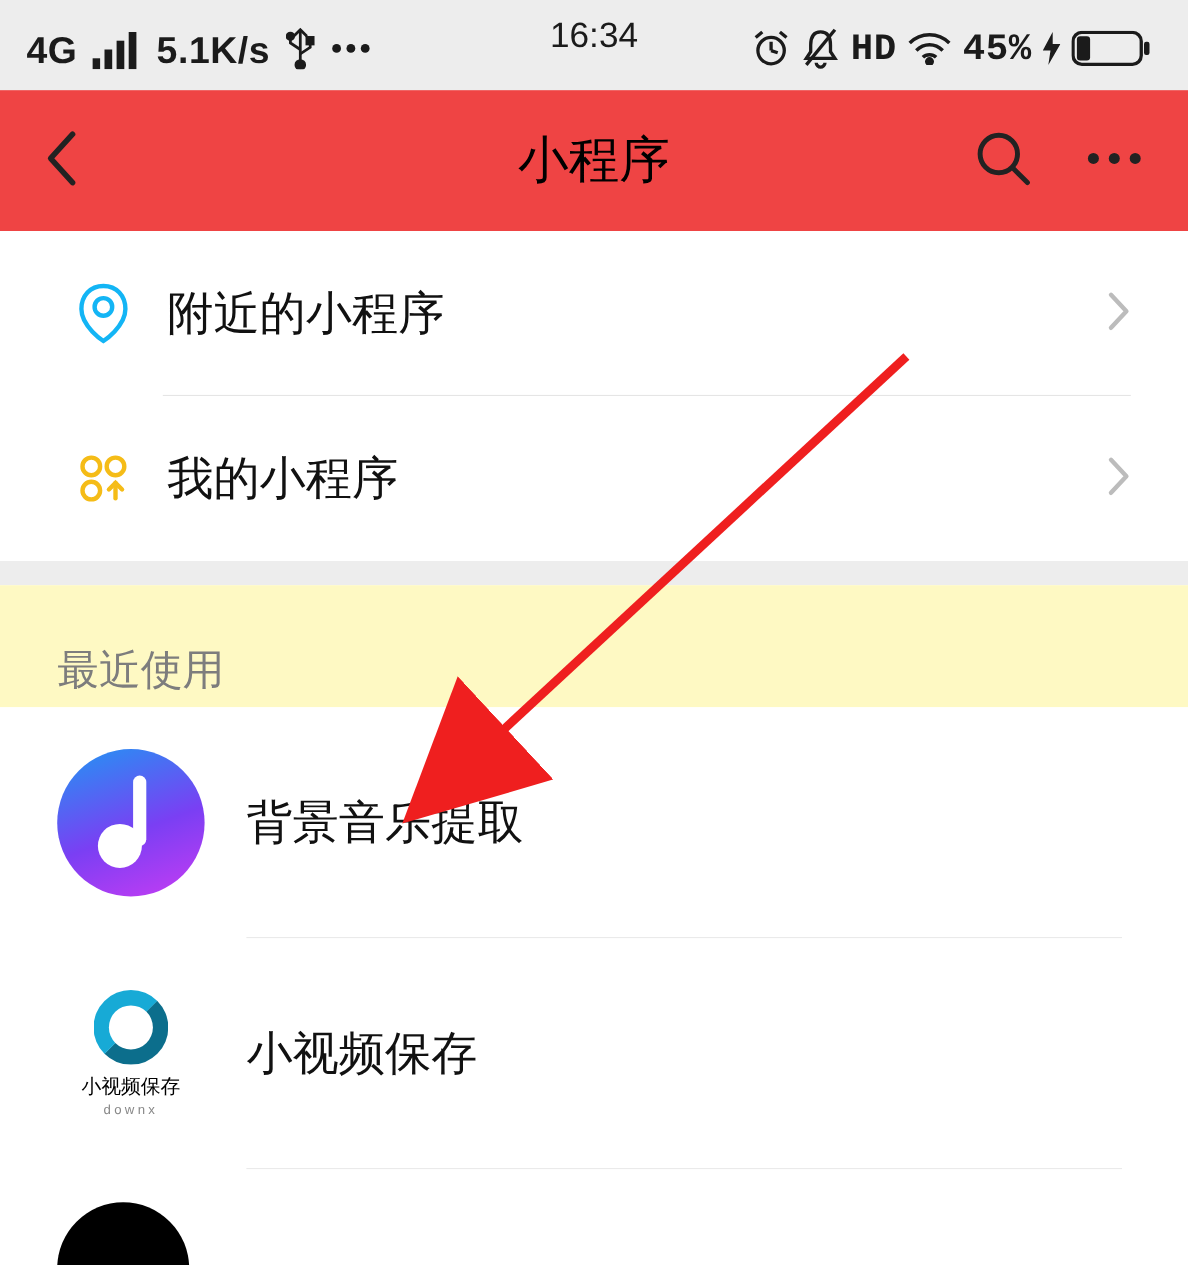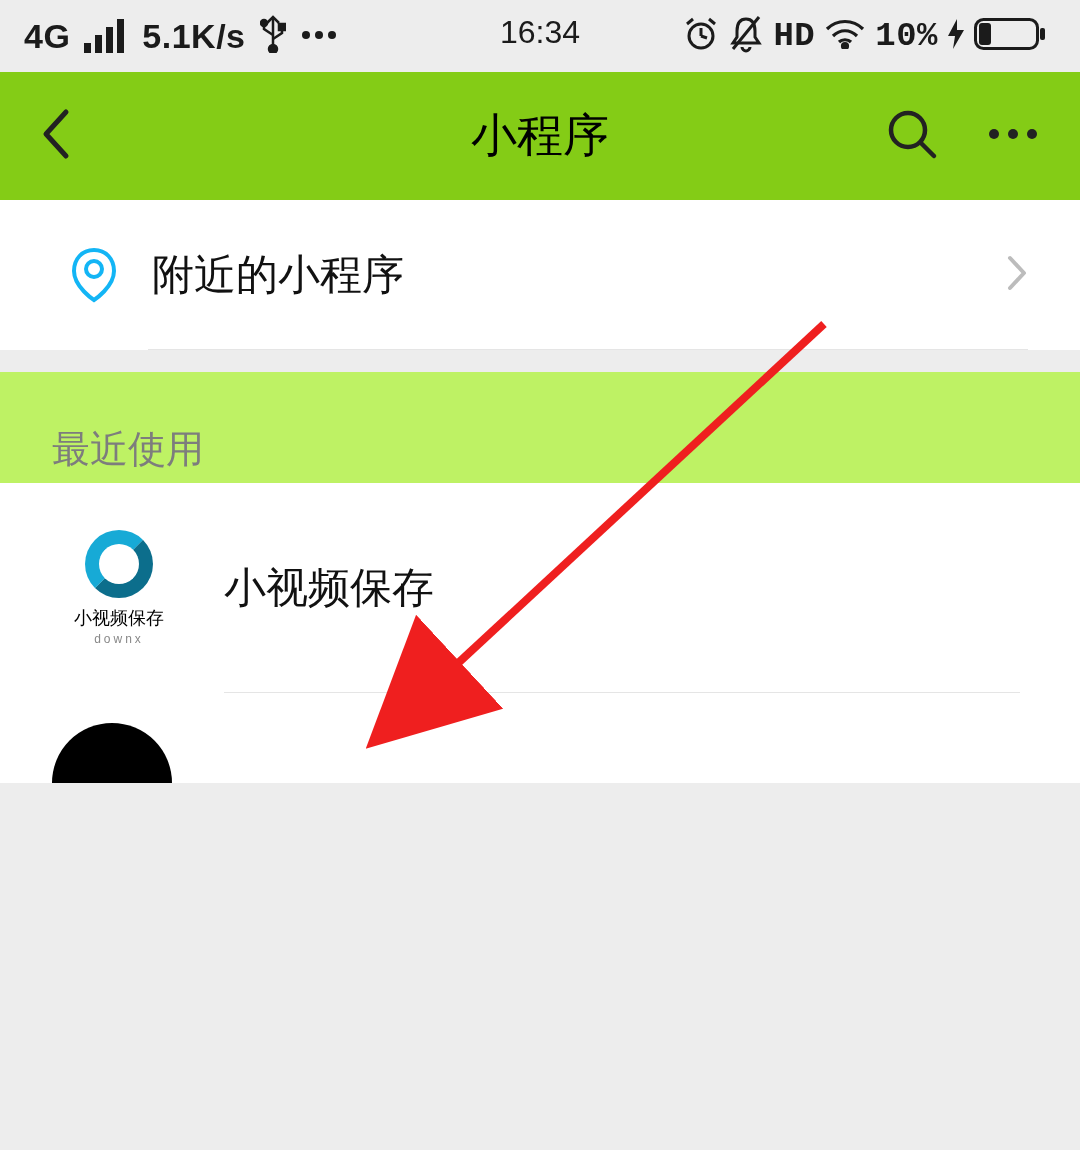--- a/index.html
+++ b/index.html
@@ -1,45 +1,45 @@
 <!DOCTYPE html>
 <html><head>
 <meta charset="utf-8">
 <style>
   * { box-sizing: border-box; margin: 0; padding: 0; }
   html, body { width: 1080px; height: 1150px; font-family: -apple-system, "Helvetica Neue", Arial, sans-serif; background: #ededed; color: #000; }
   .screen { position: relative; width: 1080px; height: 1150px; overflow: hidden; }
 
   
-  .status-bar { height: 72px; background: #ededed; display: flex; align-items: center; justify-content: space-between; padding: 0 24px; }
+  .status-bar { height: 72px; background: #ededed; display: flex; align-items: center; justify-content: space-between; padding: 0 24px; margin-top: 10px; }
   .sb-left, .sb-right, .sb-center { display: flex; align-items: center; }
   .sb-left > *, .sb-right > * { margin-right: 14px; }
   .sb-right > * { margin-right: 10px; font-family: Liberation Mono, monospace; }
   .sb-text { font-size: 34px; font-weight: 600; color: #1b1b1b; letter-spacing: 0.5px; }
   .sb-time { font-size: 32px; font-weight: 500; color: #1b1b1b; }
   .sb-center { position: absolute; left: 50%; transform: translateX(-50%); top: 14px; }
   .signal-icon svg, .icon svg { display: block; }
 
   
-  .nav-bar { height: 128px; background: #84cc16; display: flex; align-items: center; justify-content: space-between; padding: 0 40px; }
+  .nav-bar { height: 128px; background: #ef4444; display: flex; align-items: center; justify-content: space-between; padding: 0 40px; }
   .nav-title { font-size: 46px; font-weight: 500; color: #000; position:absolute; left:50%; transform:translateX(-50%); }
   .nav-right { display: flex; align-items: center; gap: 48px; }
 
   
   .group { background: #fff; }
   .row { display: flex; align-items: center; padding: 0 52px; height: 150px; position: relative; justify-content: flex-end; }
   .row .icon-slot { width: 84px; display:flex; align-items:center; justify-content:center; }
   .row .label { font-size: 42px; color: #111; margin-left: 16px; flex: 1; }
   .row .chevron { color: #bcbcbc; }
   .divider-inset { position: absolute; bottom: 0; left: 148px; right: 52px; height: 1px; background: #e5e5e5; }
 
   .spacer { height: 22px; background: #ededed; }
 
   
-  .section-header { padding: 52px 52px 8px 52px; font-size: 38px; color: #7d7d7d; background:#bef264; }
+  .section-header { padding: 52px 52px 8px 52px; font-size: 38px; color: #7d7d7d; background:#fef9c3; }
   .app-row { display: flex; align-items: center; padding: 24px 52px; height: 210px; background:#fff; position:relative; }
   .app-icon { width: 134px; height: 134px; border-radius: 50%; display:flex; align-items:center; justify-content:center; overflow:hidden; }
   .app-label { font-size: 42px; color: #111; margin-left: 38px; flex:1; }
   .app-divider { position:absolute; bottom:0; left:224px; right:60px; height:1px; background:#e5e5e5; }
 
   .app-icon.music { background: linear-gradient(160deg,#2196f3 0%, #7a3ff3 55%, #c73cf3 100%); }
   .app-icon.video { background: #fff; flex-direction: column; }
   .video-ring { width:68px; height:68px; border-radius:50%; border:14px solid #17aad6; border-right-color:#0c6e8c; border-bottom-color:#0c6e8c; }
   .video-cap { font-size:18px; margin-top:8px; font-family: "SimSun","Songti SC",serif; color:#000;}
   .video-sub { font-size:12px; letter-spacing:3px; color:#888; margin-top:2px;}
@@ -117,21 +117,21 @@
     <span>
       <svg width="40" height="30" viewBox="0 0 40 30">
             <g fill="none" stroke="#1b1b1b" stroke-width="3.2">
               <path d="M2 10 C12 0 28 0 38 10"></path>
               <path d="M8 17 C15 10 25 10 32 17"></path>
               <path d="M14 23 C17 20 23 20 26 23"></path>
               <circle cx="20" cy="27" r="2.5" fill="#1b1b1b"></circle>
             </g>
           </svg>
     </span>
-    <span class="sb-text">10%</span>
+    <span class="sb-text">45%</span>
     <span>
       <svg width="16" height="30" viewBox="0 0 16 30">
             <polygon points="9,0 0,17 7,17 5,30 16,11 9,11" fill="#1b1b1b"></polygon>
           </svg>
     </span>
     <span>
       <svg width="72" height="32" viewBox="0 0 72 32">
             <rect x="1.5" y="1.5" width="62" height="29" rx="8" fill="none" stroke="#1b1b1b" stroke-width="3"></rect>
             <rect x="5" y="5" width="12" height="22" rx="3" fill="#1b1b1b"></rect>
             <rect x="66" y="10" width="5" height="12" rx="2" fill="#1b1b1b"></rect>
@@ -179,27 +179,60 @@
           </svg>
     </span>
     <span class="label">附近的小程序</span>
     <span class="chevron">
       <svg width="22" height="38" viewBox="0 0 22 38">
             <polyline points="4,4 18,19 4,34" fill="none" stroke="#bcbcbc" stroke-width="4" stroke-linecap="round" stroke-linejoin="round"></polyline>
           </svg>
     </span>
     <div class="divider-inset"></div>
   </div>
+  <div class="row">
+    <span class="icon-slot">
+      <svg width="48" height="48" viewBox="0 0 48 48">
+            <g fill="none" stroke="#f5bc17" stroke-width="4">
+              <circle cx="13" cy="13" r="8"></circle>
+              <circle cx="35" cy="13" r="8"></circle>
+              <circle cx="13" cy="35" r="8"></circle>
+              <g stroke-linecap="round">
+                <line x1="35" y1="42" x2="35" y2="28"></line>
+                <polyline points="29,34 35,28 41,34"></polyline>
+              </g>
+            </g>
+          </svg>
+    </span>
+    <span class="label">我的小程序</span>
+    <span class="chevron">
+      <svg width="22" height="38" viewBox="0 0 22 38">
+            <polyline points="4,4 18,19 4,34" fill="none" stroke="#bcbcbc" stroke-width="4" stroke-linecap="round" stroke-linejoin="round"></polyline>
+          </svg>
+    </span>
+  </div>
 </div>
 
 <div class="spacer"></div>
 
 <div class="group">
   <div class="section-header">最近使用</div>
 
+  <div class="app-row">
+    <div class="app-icon music">
+      <svg width="80" height="90" viewBox="0 0 80 90">
+            <g fill="none" stroke="#fff" stroke-width="12" stroke-linecap="round">
+              <line x1="48" y1="8" x2="48" y2="60"></line>
+            </g>
+            <circle cx="30" cy="66" r="20" fill="#fff"></circle>
+          </svg>
+    </div>
+    <span class="app-label">背景音乐提取</span>
+    <div class="app-divider"></div>
+  </div>
 
   <div class="app-row">
     <div class="app-icon video">
       <div class="video-ring"></div>
       <div class="video-cap">小视频保存</div>
       <div class="video-sub">downx</div>
     </div>
     <span class="app-label">小视频保存</span>
     <div class="app-divider"></div>
   </div>

